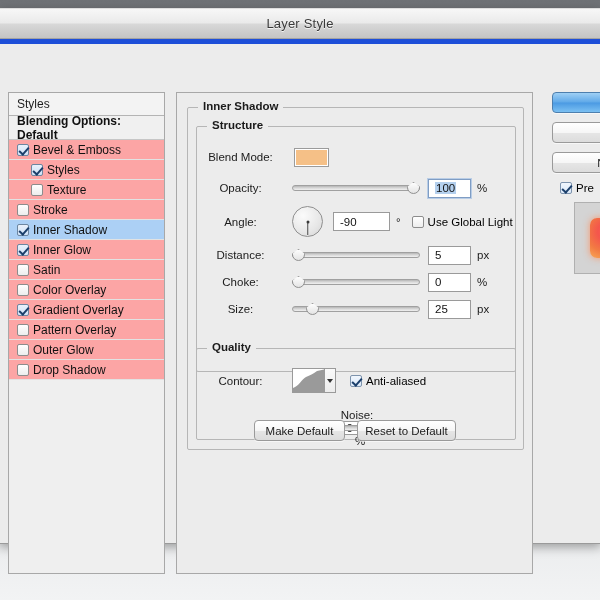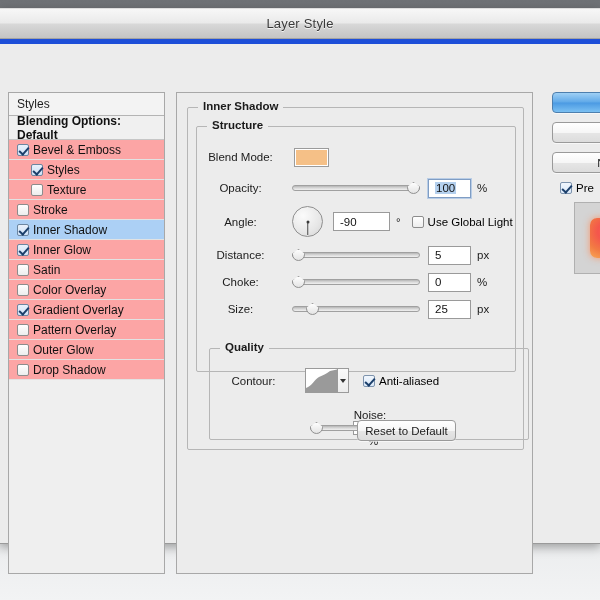--- a/index.html
+++ b/index.html
@@ -413,21 +413,21 @@
               <div class="track"></div>
               <div class="knob" style="left:14px;"></div>
             </div>
             <div class="field" style="margin-left:8px; width:43px;">
               <span>25</span>
             </div>
             <span class="unit">px</span>
           </div>
         </div>
 
-        <div class="group" style="left:8px; top:240px; width:320px; height:92px;margin-left:13px;">
+        <div class="group" style="left:8px; top:240px; width:320px; height:92px;">
           <span class="group-title">Quality</span>
 
           <div class="row" style="left:0; top:18px; width:320px; height:27px;">
             <span class="lbl" style="width:87px;">Contour:</span>
             <div class="contour" style="margin-left:8px;">
               <div class="curve">
                 <svg width="33" height="23" viewBox="0 0 33 23" preserveAspectRatio="none">
                   <path d="M0,23 L0,19 C6,17 9,10 13,8 C17,6 20,5 24,2 L33,0 L33,23 Z" fill="#9a9a9a"></path>
                 </svg>
               </div>
@@ -445,20 +445,23 @@
               <div class="track"></div>
               <div class="knob" style="left:0;"></div>
             </div>
             <div class="field" style="margin-left:8px; width:43px;">
               <span>0</span>
             </div>
             <span class="unit">%</span>
           </div>
         </div>
 
+        <div class="btn" style="position:absolute; left:66px; top:312px; width:91px;">
+          <span>Make Default</span>
+        </div>
         <div class="btn" style="position:absolute; left:169px; top:312px; width:99px;align-items:center;">
           <span>Reset to Default</span>
         </div>
       </div>
     </div>
 
     <div class="right-panel">
       <div class="btn default right-btn" style="justify-content:flex-end; padding-right:6px;">
         
       </div>

